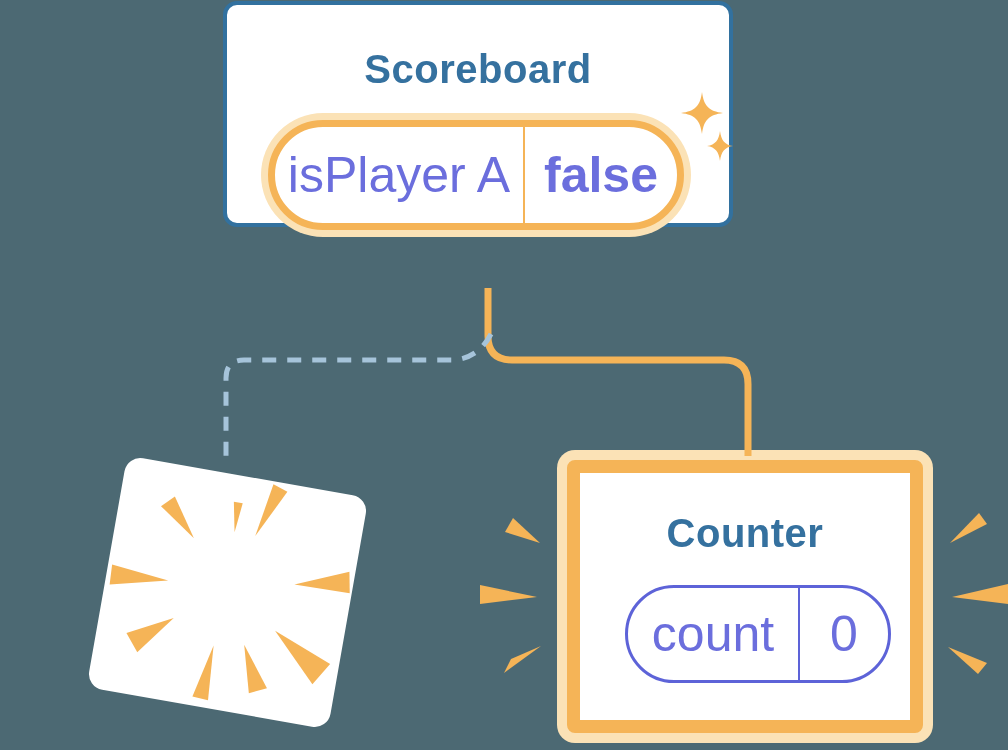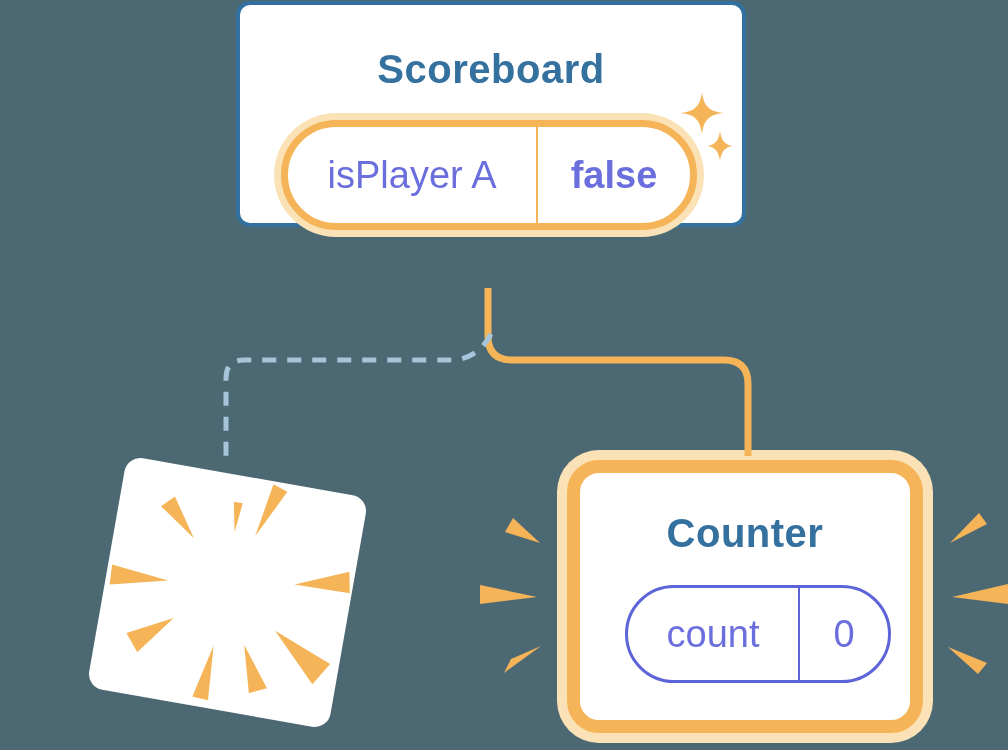--- a/index.html
+++ b/index.html
@@ -7,51 +7,51 @@
     position:relative;
     width:1008px;height:750px;
     background:#4C6973;
     overflow:hidden;
     font-family:"Liberation Sans","DejaVu Sans",sans-serif;
   }
   .card{position:absolute;background:#fff;box-sizing:border-box;}
 
   
   .scoreboard{
-    left:236px;top:1px;width:510px;height:226px;
+    left:223px;top:1px;width:510px;height:226px;
     border:4px solid #32719F;border-radius:14px;z-index:1;
   }
   .card-title{
     text-align:center;font-size:40px;font-weight:600;
     color:#35719F;letter-spacing:.5px;
   }
   .scoreboard .card-title{margin-top:42px;}
 
   .state-pill{
     position:absolute;display:flex;align-items:stretch;
     box-sizing:border-box;background:#fff;
   }
   .scoreboard .state-pill{
     left:41px;top:115px;width:416px;height:110px;
     border:7px solid #F5B457;border-radius:55px;
     box-shadow:0 0 0 7px #FBE2B6;
   }
   .pill-cell{
     display:flex;align-items:center;justify-content:center;
-    font-size:38px;color:#6B6EDD;
+    font-size:50px;color:#6B6EDD;
   }
   .scoreboard .pill-label{flex:1 1 auto;}
   .scoreboard .pill-value{width:152px;font-weight:700;}
   .pill-divider{width:2px;}
   .scoreboard .pill-divider{background:#F5B457;}
 
   
   .counter{
     left:567px;top:460px;width:356px;height:273px;
-    border:13px solid #F5B457;border-radius:32px;
+    border:13px solid #F5B457;border-radius:8px;
     box-shadow:0 0 0 10px #FBE2B6;z-index:1;
   }
   .counter .card-title{margin-top:38px;}
   .counter .state-pill{
     left:45px;top:112px;width:266px;height:98px;
     border:3px solid #5D63D8;border-radius:49px;
   }
   .counter .pill-label{flex:1 1 auto;}
   .counter .pill-value{width:88px;}
   .counter .pill-divider{background:#5D63D8;}

